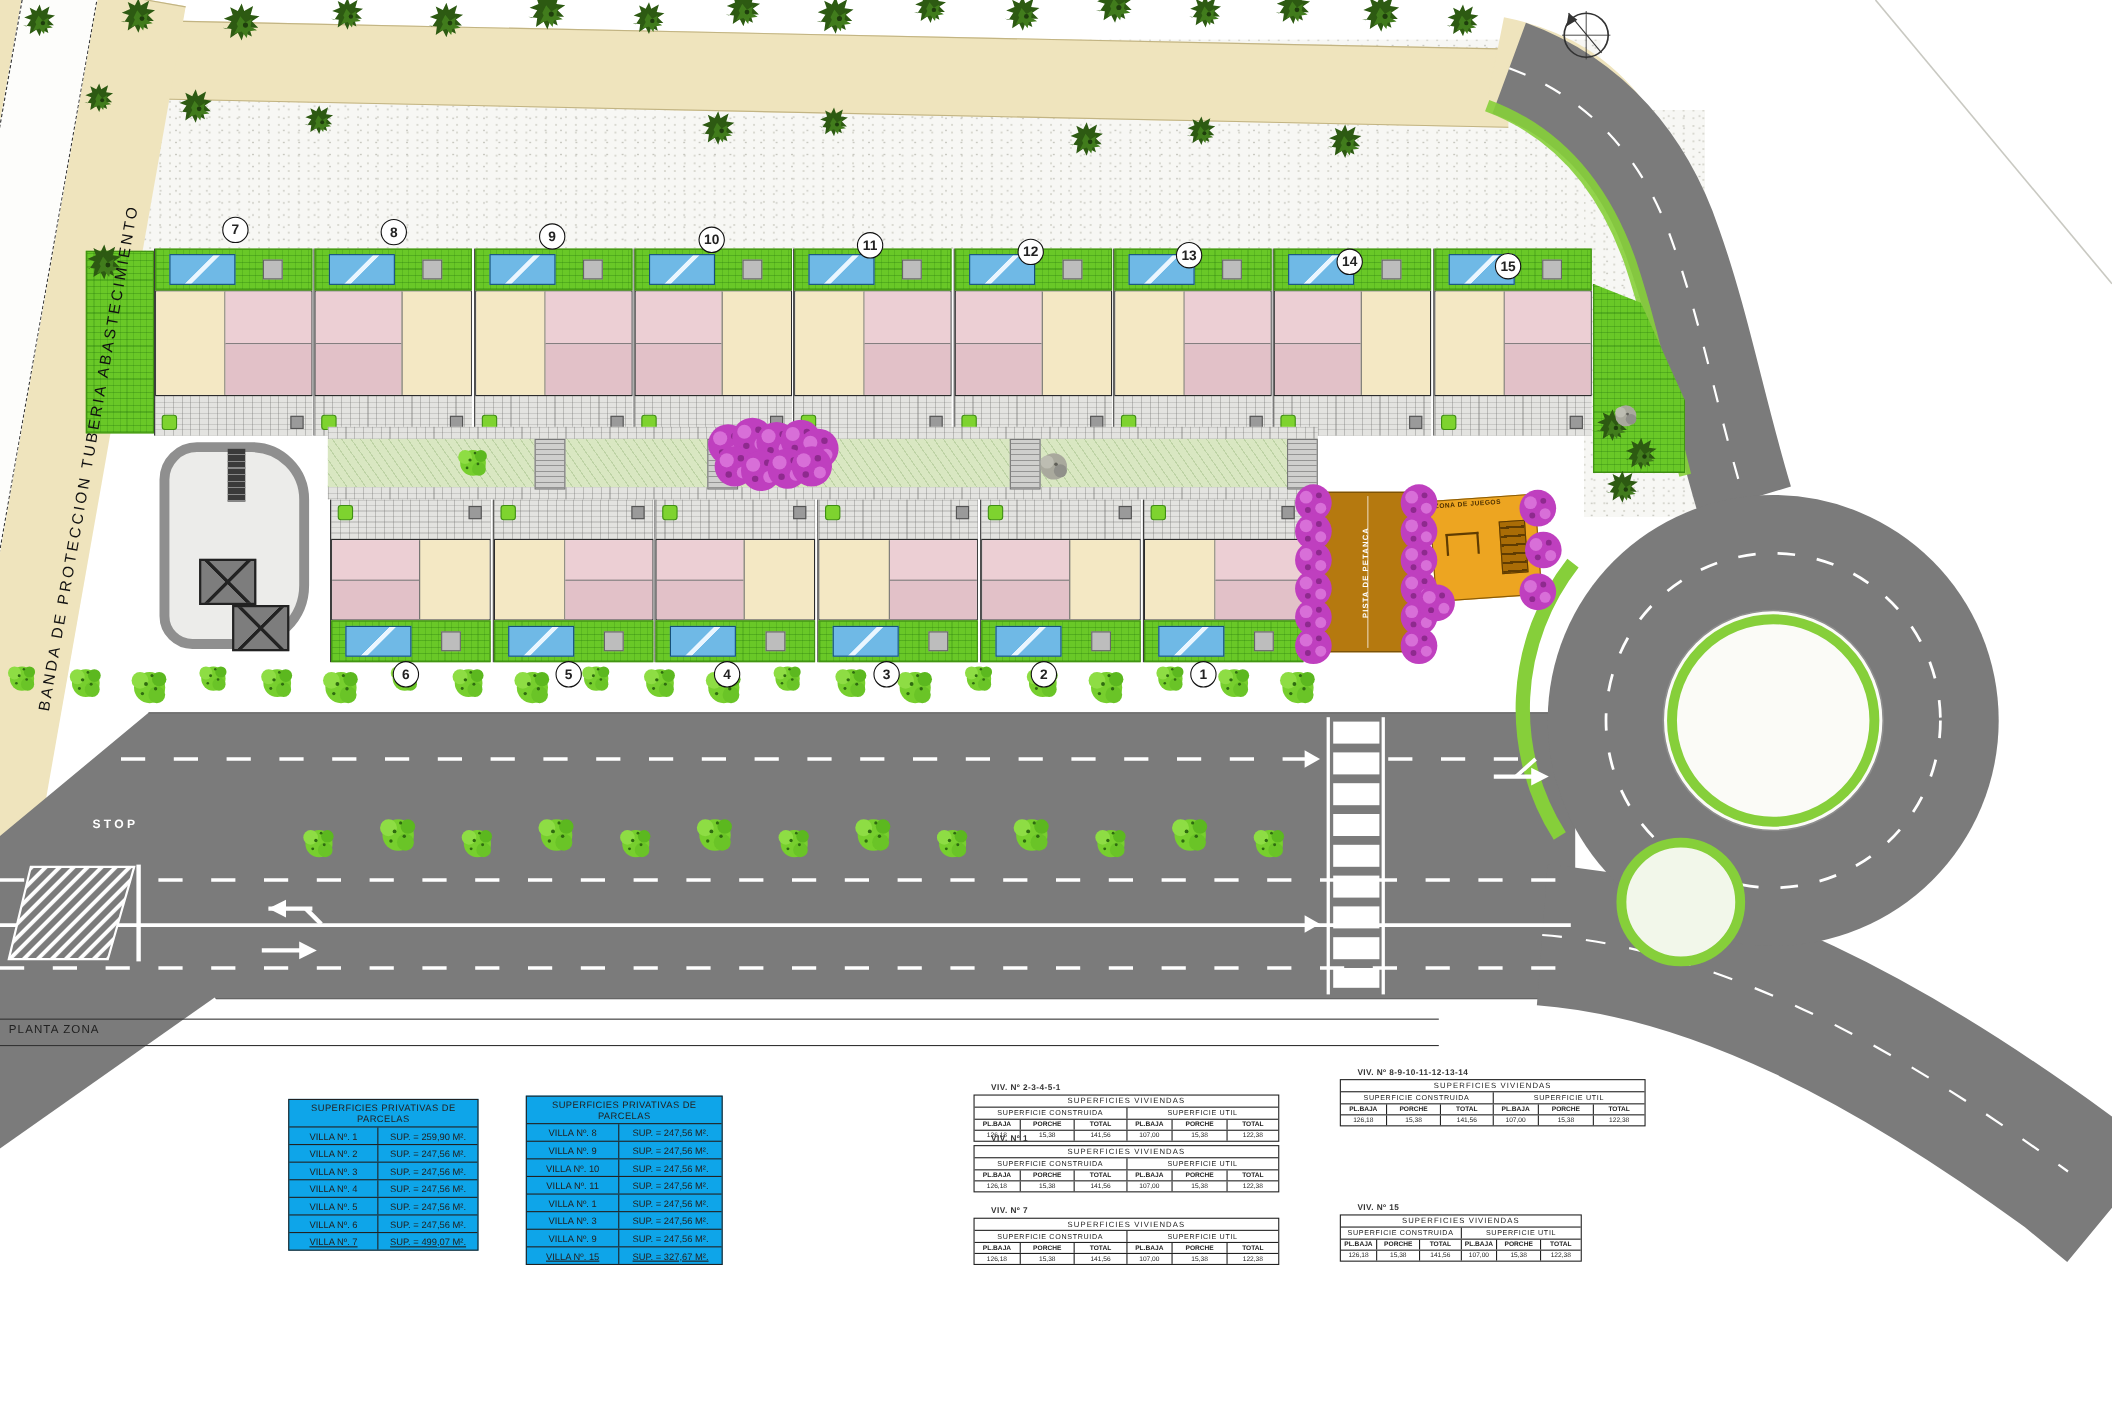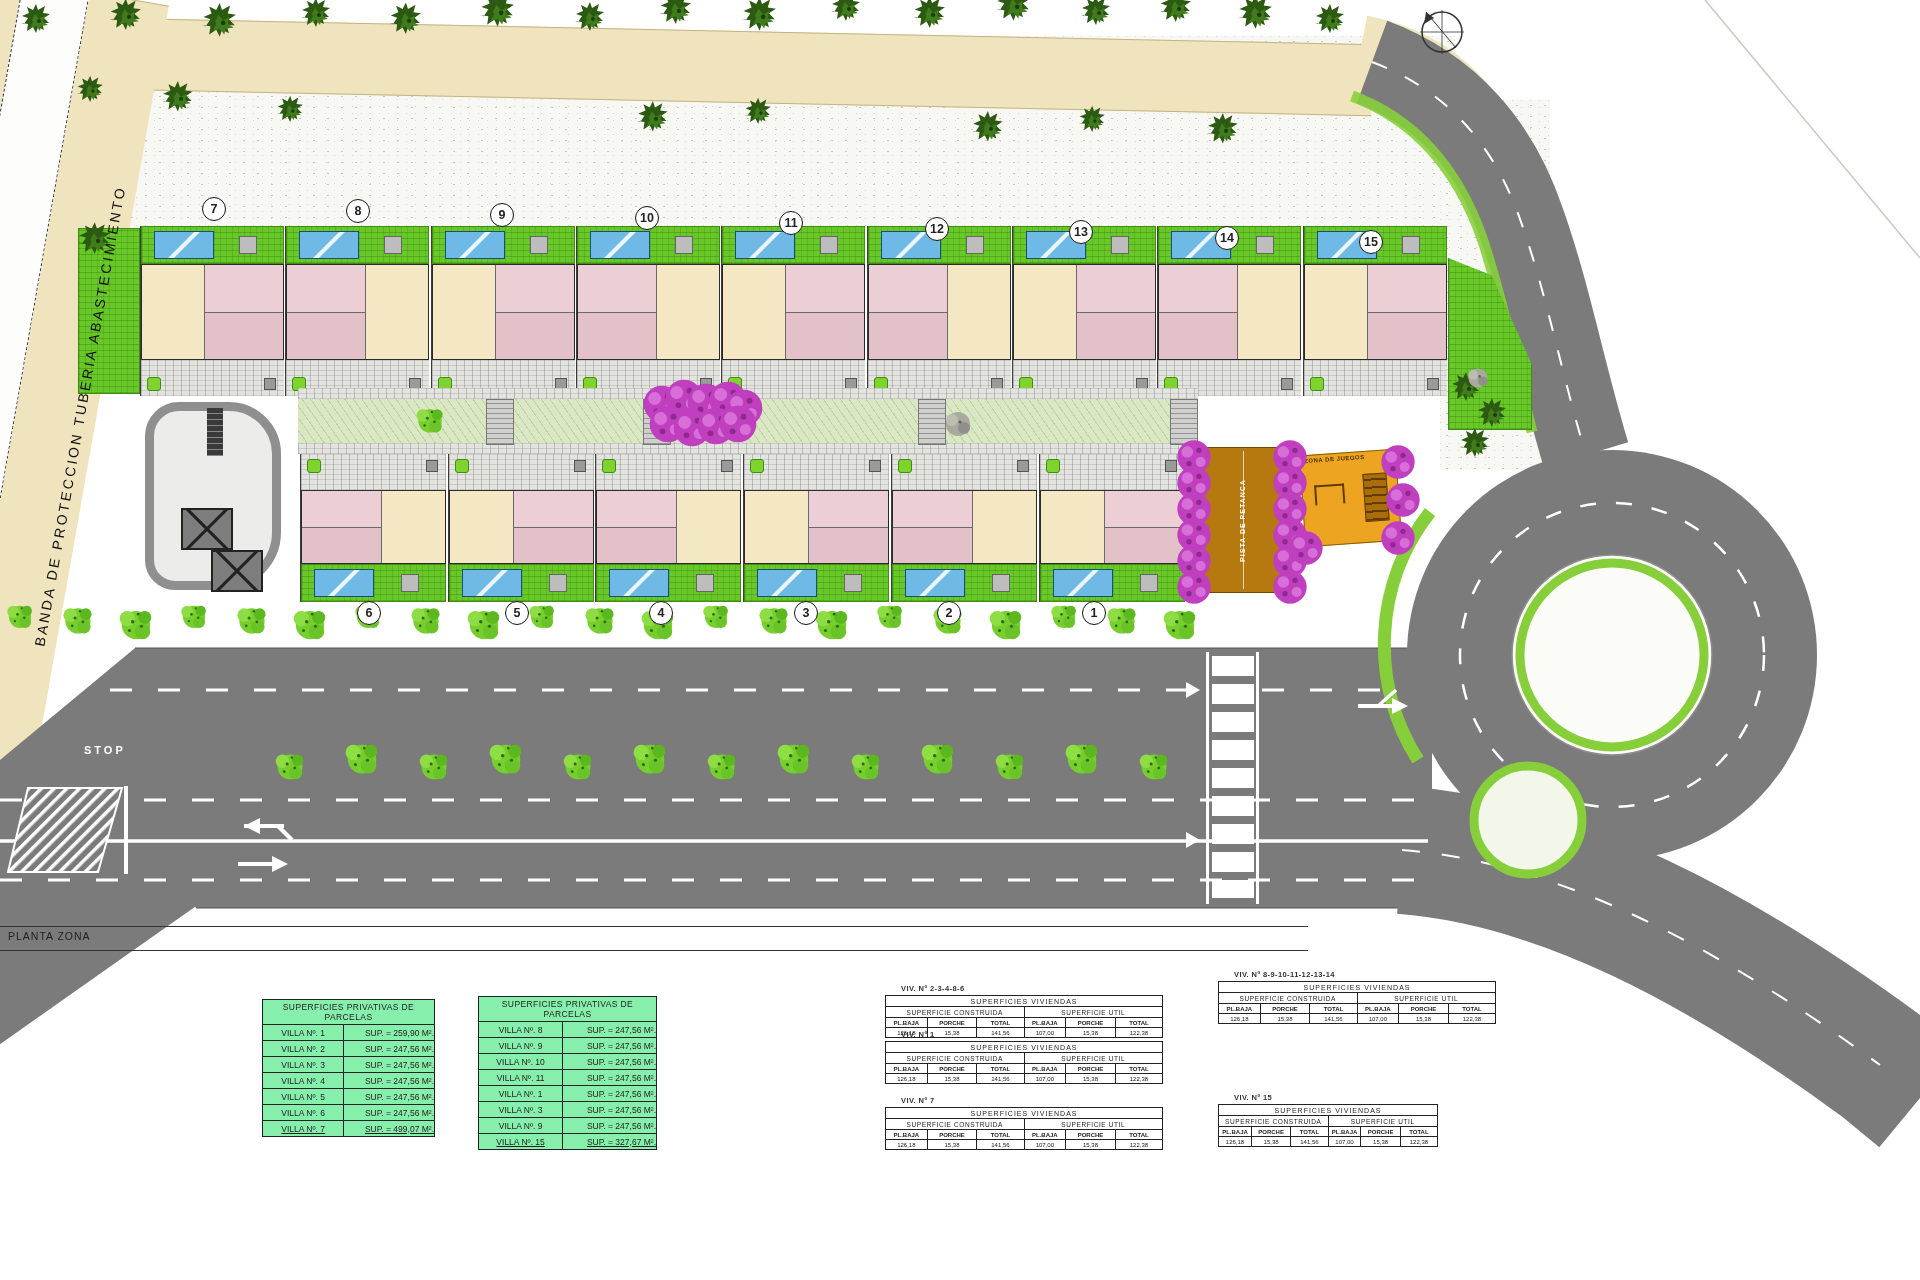--- a/index.html
+++ b/index.html
@@ -65,26 +65,26 @@
         background-image:repeating-linear-gradient(0deg,#888 0 1px,transparent 1px 6px);}
   .xbox{position:absolute;width:48px;height:38px;background:#7d7d7d;border:2px solid #222;
         background-image:linear-gradient(45deg,transparent 47%,#222 48%,#222 52%,transparent 53%),
                          linear-gradient(-45deg,transparent 47%,#222 48%,#222 52%,transparent 53%);}
 
   
   .numc{position:absolute;width:22px;height:22px;border:1.6px solid #111;border-radius:50%;background:#fff;
         display:flex;align-items:center;justify-content:center;font-size:12.5px;font-weight:600;z-index:6;}
 
   
-  .ptable{position:absolute;border:1.2px solid #222;background:#86efac;z-index:7;}
+  .ptable{position:absolute;border:1.2px solid #222;background:#0ea5e9;z-index:7;}
   .pt-title{border-bottom:1.2px solid #222;text-align:center;font-size:8.5px;padding:2px 0;letter-spacing:.4px;}
   .pt-row{display:flex;border-bottom:1px solid #222;}
   .pt-row:last-child{border-bottom:none;text-decoration:underline;}
   .pt-c1{width:47%;border-right:1px solid #222;text-align:center;font-size:8.5px;padding:2.5px 0;}
-  .pt-c2{flex:1;text-align:right;font-size:8.5px;padding:2.5px 0;}
+  .pt-c2{flex:1;text-align:center;font-size:8.5px;padding:2.5px 0;}
   .vwrap{position:absolute;z-index:7;}
   .vtitle{font-size:7.5px;letter-spacing:.4px;margin:0 0 2px 16px;font-weight:bold;color:#333;}
   .vtable{border:1.2px solid #222;background:#fff;}
   .v-h{border-bottom:1px solid #222;text-align:center;font-size:7px;letter-spacing:1px;padding:1.5px 0;}
   .v-g{display:flex;border-bottom:1px solid #222;}
   .v-g div{width:50%;text-align:center;font-size:6.5px;letter-spacing:.6px;padding:1.5px 0;}
   .v-g div:first-child{border-right:1px solid #222;}
   .v-r{display:flex;}
   .v-r div{text-align:center;font-size:6px;padding:1.5px 0;border-right:1px solid #222;}
   .v-r div:last-child{border-right:none;}
@@ -682,21 +682,21 @@
       <div class="pt-row">
         <div class="pt-c1">VILLA Nº. 9</div>
         <div class="pt-c2">SUP. = 247,56 M².</div>
       </div>
       <div class="pt-row">
         <div class="pt-c1">VILLA Nº. 15</div>
         <div class="pt-c2">SUP. = 327,67 M².</div>
       </div>
     </div>
     <div class="vwrap" style="left: 885px; top: 984px; width: 278px;">
-      <div class="vtitle">VIV. Nº 2-3-4-8-6</div>
+      <div class="vtitle">VIV. Nº 2-3-4-5-1</div>
       <div class="vtable">
         <div class="v-h">SUPERFICIES VIVIENDAS</div>
         <div class="v-g">
           <div>SUPERFICIE CONSTRUIDA</div>
           <div>SUPERFICIE UTIL</div>
         </div>
         <div class="v-r head">
           <div style="width: 15%;">PL.BAJA</div>
           <div style="width: 18%;">PORCHE</div>
           <div style="width: 17%;">TOTAL</div>

